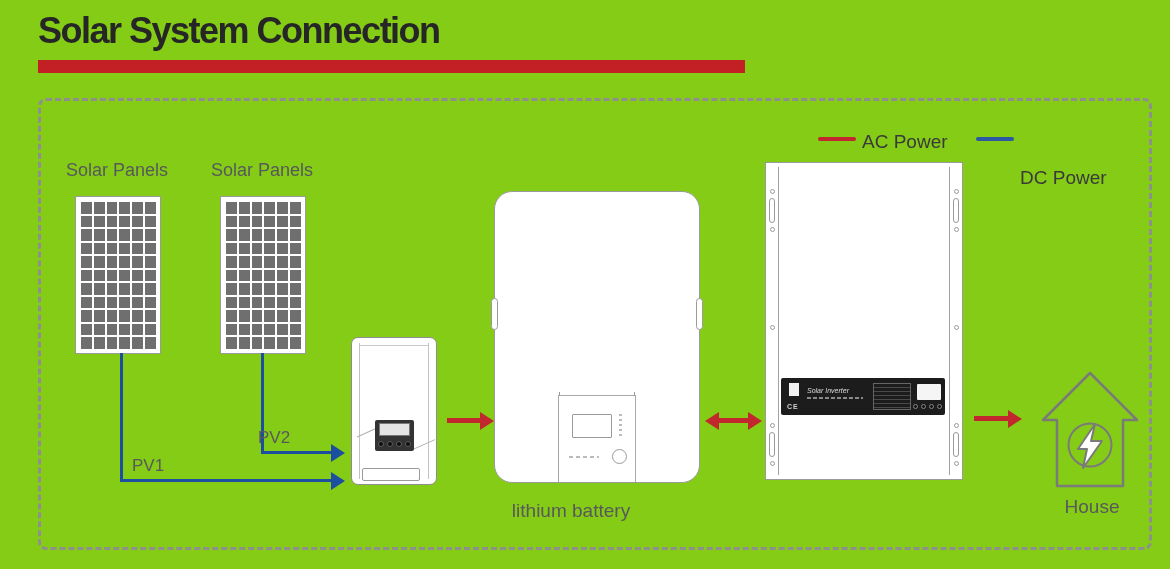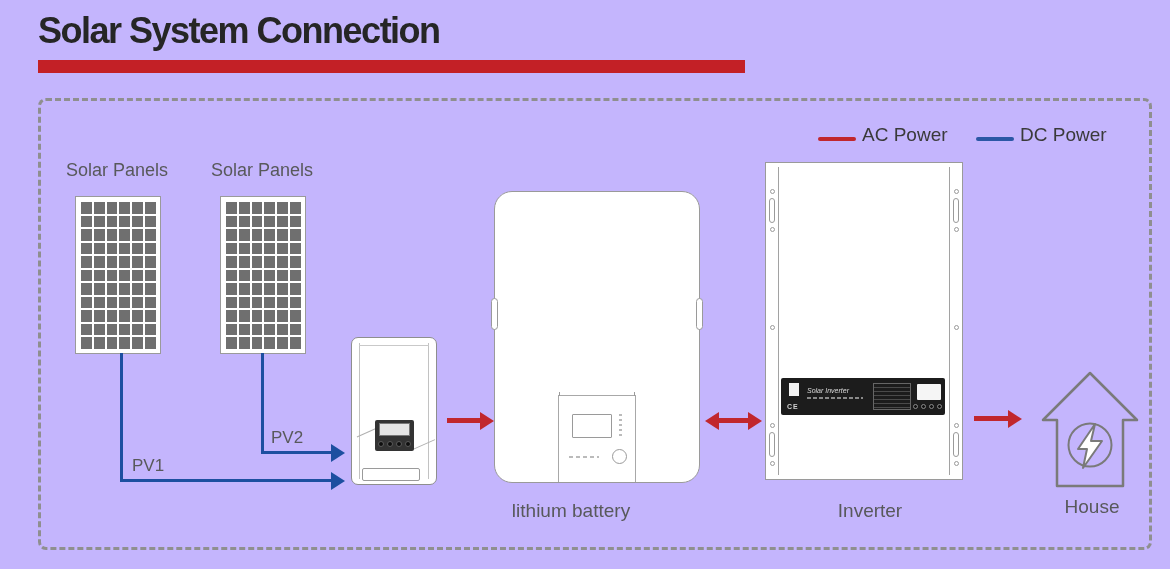--- a/index.html
+++ b/index.html
@@ -1,35 +1,35 @@
 <!DOCTYPE html>
 <html><head>
 <meta charset="utf-8">
 <style>
   * { margin:0; padding:0; box-sizing:border-box; }
   html,body { background:#ffffff; }
   body { font-family:"Liberation Sans", sans-serif; }
-  .stage { position:relative; width:1170px; height:569px; background:#c4b5fd; overflow:hidden; }
+  .stage { position:relative; width:1170px; height:569px; background:#84cc16; overflow:hidden; }
 
   
   .page-title { position:absolute; left:38px; top:10px; font-size:36px; font-weight:700;
     letter-spacing:-1.5px; color:#262626; }
   .title-bar { position:absolute; left:38px; top:60px; width:707px; height:13px; background:#c32026; }
 
   
   .frame { position:absolute; left:38px; top:98px; width:1114px; height:452px;
     border:3px dashed #8f8f8f; border-radius:8px; }
 
   
   .legend-line { position:absolute; height:4px; width:38px; top:137px; border-radius:2px; }
   .legend-line.ac { left:818px; background:#c1272d; }
   .legend-line.dc { left:976px; background:#2b57a5; }
-  .legend-label { position:absolute; top:124px; font-size:19px; color:#3a3a3a; }
+  .legend-label { position:absolute; top:131px; font-size:19px; color:#3a3a3a; }
   .legend-label.ac { left:862px; }
-  .legend-label.dc { left:1020px; }
+  .legend-label.dc { left:1020px;margin-top:36px; }
 
   
   .node-label { position:absolute; font-size:19px; color:#58595b; width:160px; text-align:center; }
 
   
   .panel-caption { position:absolute; top:160px; width:120px; text-align:center; font-size:18px; color:#58595b; }
   .panel-caption.p1 { left:57px; }
   .panel-caption.p2 { left:202px; }
   .solar-panel { position:absolute; top:196px; width:86px; height:158px; background:#fff;
     border:1.5px solid #9a9a9a; padding:3px; }
@@ -46,21 +46,21 @@
   .wire.h1 { left:120px; top:479px; width:212px; height:3px; }
   .wire.v2 { left:261px; top:353px; width:3px; height:100px; }
   .wire.h2 { left:261px; top:451px; width:71px; height:3px; }
   .wire-head { position:absolute; width:0; height:0;
     border-top:9px solid transparent; border-bottom:9px solid transparent;
     border-left:14px solid #1d4fa0; }
   .wire-head.w1 { left:331px; top:472px; }
   .wire-head.w2 { left:331px; top:444px; }
   .wire-label { position:absolute; font-size:17px; color:#58595b; }
   .wire-label.pv1 { left:132px; top:456px; }
-  .wire-label.pv2 { left:271px; top:428px; }
+  .wire-label.pv2 { left:258px; top:428px; }
 
   
   .arr { position:absolute; height:5px; background:#c1272d; }
   .arr.a1 { left:447px; top:418px; width:33px; }
   .arr.a2 { left:719px; top:418px; width:29px; }
   .arr.a3 { left:974px; top:416px; width:34px; }
   .arr .head-r { position:absolute; right:-14px; top:-6.5px; width:0; height:0;
     border-top:9px solid transparent; border-bottom:9px solid transparent;
     border-left:14px solid #c1272d; }
   .arr .head-l { position:absolute; left:-14px; top:-6.5px; width:0; height:0;
@@ -227,21 +227,20 @@
       <div class="inv-brand-sub"></div>
       <div class="inv-spec"></div>
       <div class="inv-screen"></div>
       <div class="inv-btn b1"></div>
       <div class="inv-btn b2"></div>
       <div class="inv-btn b3"></div>
       <div class="inv-btn b4"></div>
       <div class="inv-ce">CE</div>
     </div>
   </div>
-  <div class="node-label" style="left:790px; top:500px;">Inverter</div>
 
   <div class="arr a3">
     <div class="head-r"></div>
   </div>
 
   <svg class="house-svg" width="104" height="126" viewBox="0 0 104 126">
     <polygon points="52,5 99,52 85,52 85,118 19,118 19,52 5,52" fill="none" stroke="#7a7a7a" stroke-width="2.5" stroke-linejoin="round"></polygon>
     <circle cx="52" cy="77" r="21.5" fill="none" stroke="#7a7a7a" stroke-width="2"></circle>
     <polygon points="57,56 40,81 49,81 45,100 64,73 53,73" fill="#ffffff" stroke="#7a7a7a" stroke-width="2" stroke-linejoin="round"></polygon>
   </svg>

